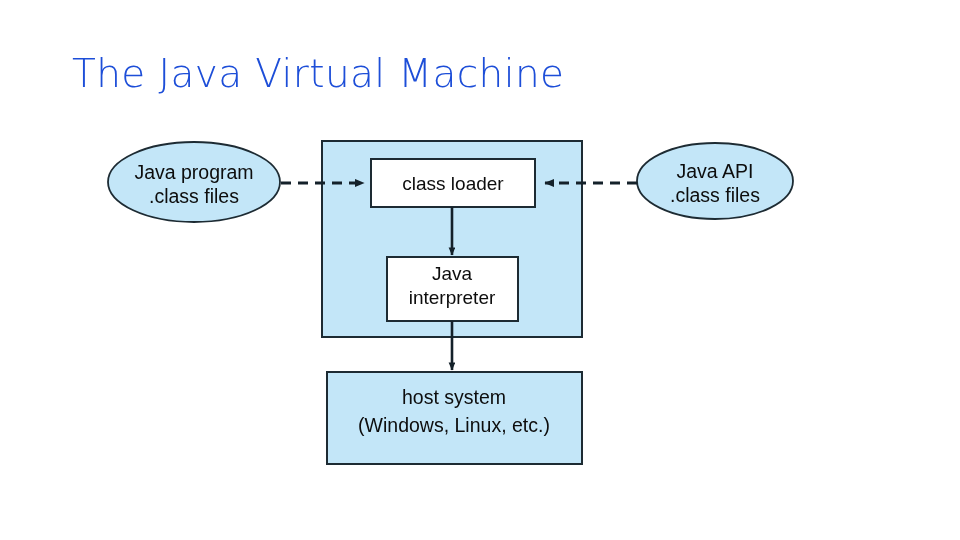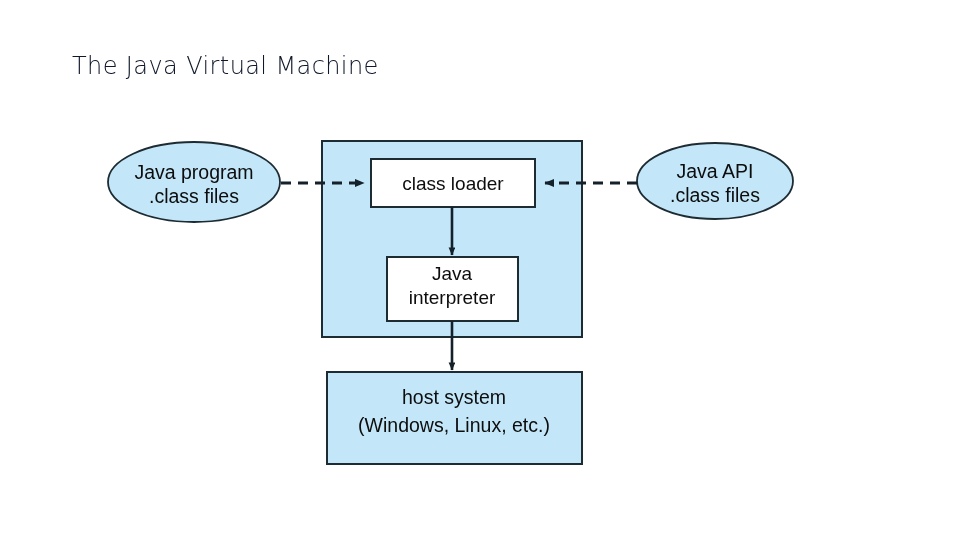--- a/index.html
+++ b/index.html
@@ -20,23 +20,23 @@
     width: 960px;
     height: 540px;
     background: #ffffff;
   }
   #slide-title {
     position: absolute;
     left: 72px;
     top: 53px;
     font-family: "DejaVu Sans", sans-serif;
     font-weight: 300;
-    font-size: 24px;
+    font-size: 39px;
     letter-spacing: 0.4px;
-    color: #0f172a;
+    color: #1d4ed8;
     white-space: nowrap;
     line-height: 1.1;
   }
   #diagram {
     position: absolute;
     left: 0;
     top: 0;
     width: 960px;
     height: 540px;
   }

